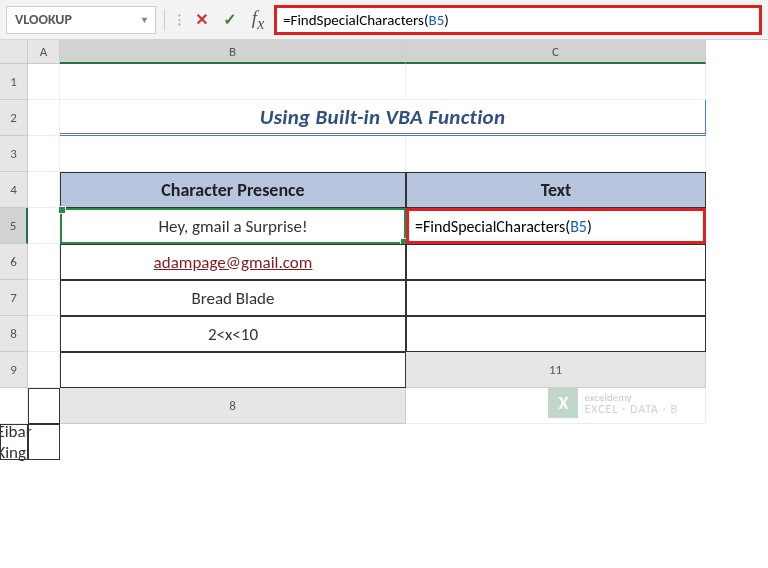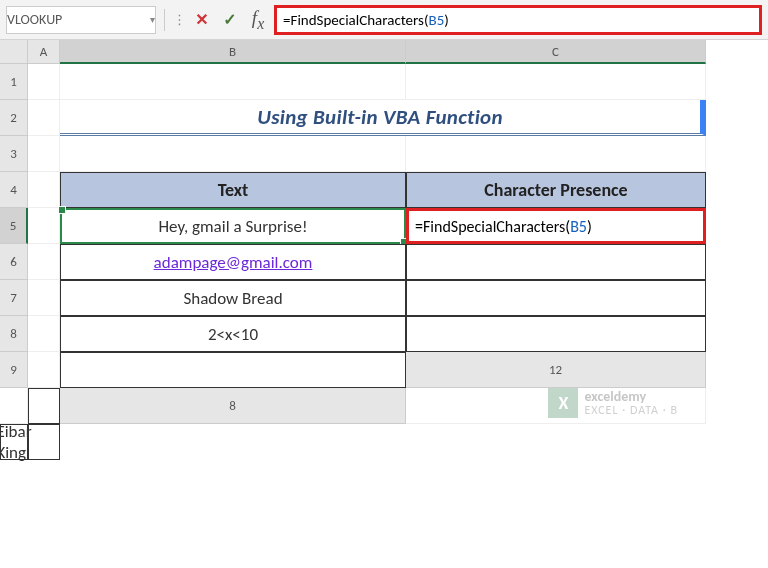--- a/index.html
+++ b/index.html
@@ -20,23 +20,24 @@
       padding: 4px 6px;
       gap: 4px;
     }
     .name-box {
       width: 150px;
       height: 28px;
       background: white;
       border: 1px solid #cccccc;
       display: flex;
       align-items: center;
-      padding: 0 0;
+      padding: 0 8px;
       font-size: 14px;
       color: #595959;
+      font-weight: bold;
     }
     .name-box-chevron {
       margin-left: auto;
       color: #888;
       font-size: 10px;
     }
     .toolbar-divider { width: 1px; height: 22px; background: #cccccc; margin: 0 4px; }
     .colon-icon { color: #888; font-size: 13px; }
     .fb-btn {
       width: 24px;
@@ -103,21 +104,21 @@
       border-bottom: 3px double #5a7ca3;
     }
     .table-header-cell {
       background: #b8c5de;
       font-weight: bold;
       font-size: 18px;
       color: #222;
       border: 1px solid #333;
     }
     .data-cell { border: 1px solid #333; font-size: 17px; }
-    .link { color: #6d28d9; text-decoration: underline; }
+    .link { color: #7f1d1d; text-decoration: underline; }
     .selected-source {
       border: 2px solid #2a8a4a;
       position: relative;
     }
     .selected-source::before,
     .selected-source::after {
       content: '';
       position: absolute;
       width: 6px; height: 6px;
       background: #2a8a4a;
@@ -144,21 +145,21 @@
       align-items: center;
       gap: 6px;
     }
     .wm-icon {
       width: 30px; height: 30px;
       background: #217346;
       display: flex; align-items: center; justify-content: center;
       color: white; font-weight: bold; font-size: 18px;
     }
     .wm-text { line-height: 1; }
-    .wm-main { font-size: 14px; font-weight: bold; color: #333; }
+    .wm-main { font-size: 11px; font-weight: normal; color: #333; }
     .wm-sub { font-size: 12px; color: #555; letter-spacing: 1px; }
   </style>
 </head>
 <body>
 
 <div class="toolbar">
   <div class="name-box">
     <span>VLOOKUP</span>
     <span class="name-box-chevron">▾</span>
   </div>
@@ -187,64 +188,64 @@
   <div class="col-header active">B</div>
   <div class="col-header active">C</div>
 
   <div class="row-header">1</div>
   <div class="cell"></div>
   <div class="cell"></div>
   <div class="cell"></div>
 
   <div class="row-header">2</div>
   <div class="cell"></div>
-  <div class="cell title-cell" style="grid-column: span 2; border-right:6px solid #3b82f6;font-style:italic;">Using Built-in VBA Function</div>
+  <div class="cell title-cell" style="grid-column: span 2; border-right:1px solid #3b82f6;font-style:italic;">Using Built-in VBA Function</div>
 
   <div class="row-header">3</div>
   <div class="cell"></div>
   <div class="cell"></div>
   <div class="cell"></div>
 
   <div class="row-header">4</div>
   <div class="cell"></div>
+  <div class="cell table-header-cell">Character Presence</div>
   <div class="cell table-header-cell">Text</div>
-  <div class="cell table-header-cell">Character Presence</div>
 
   <div class="row-header active">5</div>
   <div class="cell"></div>
   <div class="cell data-cell selected-source">Hey, gmail a Surprise!</div>
   <div class="cell data-cell active-cell">
     <span class="eq">=</span>
       <span class="fn">FindSpecialCharacters(</span>
       <span class="ref">B5</span>
       <span class="fn">)</span>
   </div>
 
   <div class="row-header">6</div>
   <div class="cell"></div>
   <div class="cell data-cell">
       <span class="link">adampage@gmail.com</span>
     </div>
   <div class="cell data-cell"></div>
 
   <div class="row-header">7</div>
   <div class="cell"></div>
-  <div class="cell data-cell">Shadow Bread</div>
+  <div class="cell data-cell">Bread Blade</div>
   <div class="cell data-cell"></div>
 
   <div class="row-header">8</div>
   <div class="cell"></div>
   <div class="cell data-cell">2&lt;x&lt;10</div>
   <div class="cell data-cell"></div>
 
   <div class="row-header">9</div>
   <div class="cell"></div>
   <div class="cell data-cell"></div>
 
-  <div class="row-header">12</div>
+  <div class="row-header">11</div>
   <div class="cell"></div>
   <div class="cell data-cell"></div>
 
   <div class="row-header">8</div>
   <div class="cell"></div>
   <div class="cell data-cell">Eibar King</div>
   <div class="cell data-cell"></div>
 </div>
 
 <div class="watermark">

